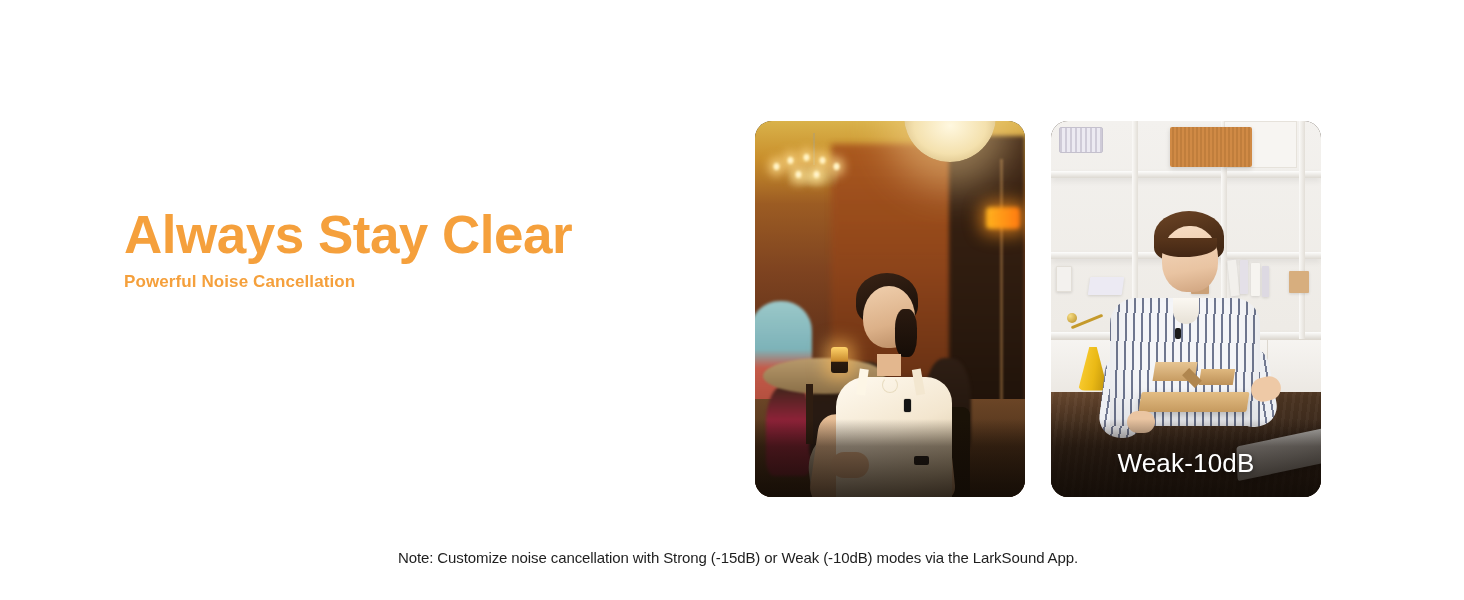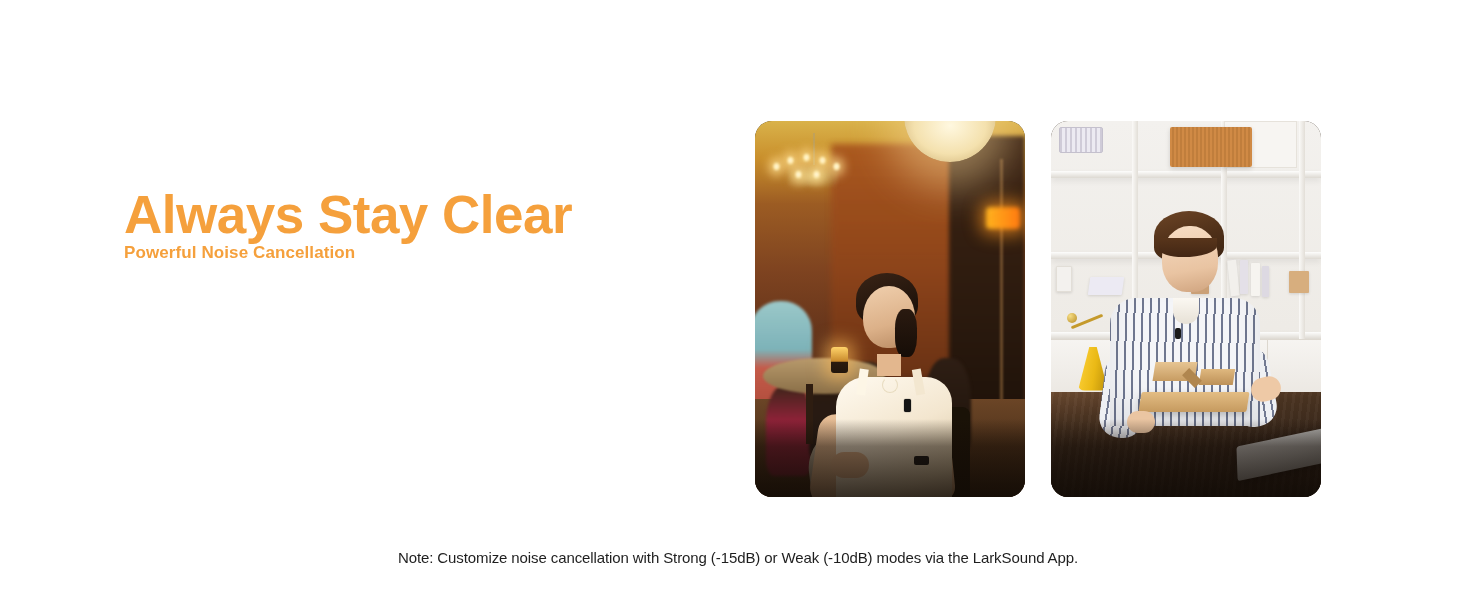--- a/index.html
+++ b/index.html
@@ -8,24 +8,24 @@
     background:#ffffff;
     font-family:"Liberation Sans", sans-serif;
     overflow:hidden;
   }
   .page { position:relative; width:1464px; height:600px; background:#fff; }
 
   
   .copy { position:absolute; left:124px; top:186px; width:560px; }
   .headline {
     font-size:53px; font-weight:bold; letter-spacing:-0.5px;
-    color:#F5A03C; line-height:1.08; white-space:nowrap;
+    color:#F5A03C; line-height:1.08; white-space:nowrap;margin-top:20px;
   }
   .subhead {
-    margin-top:0; font-size:17px; font-weight:bold;
+    margin-top:9px; font-size:17px; font-weight:bold;
     color:#F5A03C; letter-spacing:0.1px;
   }
   .body-copy {
     margin-top:26px; font-size:20.5px; line-height:1.42;
     color:#c9c9c9; font-weight:400; letter-spacing:-0.1px;
   }
 
   
   .cards { position:absolute; left:755px; top:121px; width:569px; height:376px; display:flex; gap:26px; }
   .card {
@@ -445,18 +445,19 @@
         <div class="m-fringe"></div>
         <div class="m-mic"></div>
         <div class="model-b1"></div>
         <div class="model-b2"></div>
         <div class="model-joint"></div>
         <div class="model-base"></div>
         <div class="m-handL"></div>
         <div class="m-handR"></div>
       </div>
       <div class="cap-grad"></div>
+      <div class="cap-text">Weak-10dB</div>
     </div>
   </div>
 
   <div class="note">Note: Customize noise cancellation with Strong (-15dB) or Weak (-10dB) modes via the LarkSound App.</div>
 
 </div>
 
 </body></html>

